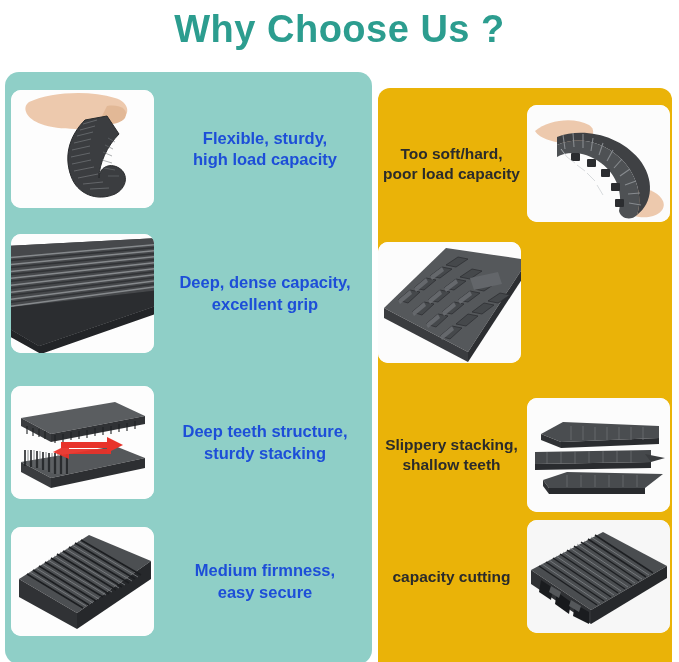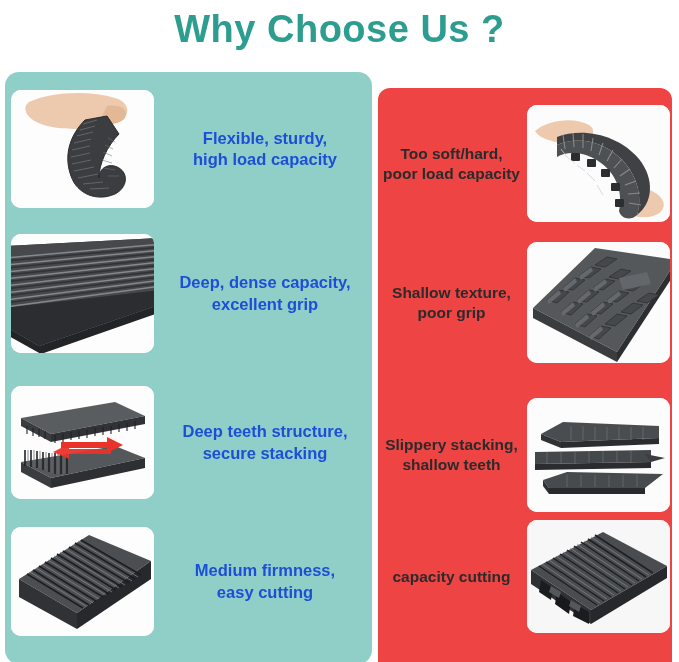--- a/index.html
+++ b/index.html
@@ -41,21 +41,21 @@
     width: 367px;
     height: 592px;
     background: #8fcfc7;
     border-radius: 14px;
   }
   .panel-con {
     left: 378px;
     top: 88px;
     width: 294px;
     height: 574px;
-    background: #ef4444;
+    background: #eab308;
     border-radius: 12px 12px 0 0;
   }
 
   
   .row {
     position: absolute;
     display: flex;
     align-items: center;
   }
   .row-pro { left: 0px; width: 367px; }
@@ -223,21 +223,21 @@
             <path d="M47 67 L47 88"></path>
           <path d="M53 68 L53 88"></path>
         </g>
 
         <path d="M50 56 L96 56 L96 51 L112 59 L96 67 L96 62 L50 62 Z" fill="#e8332a"></path>
         <path d="M100 68 L58 68 L58 73 L42 66 L58 58 L58 63 L100 63 Z" fill="#e8332a" opacity="0.95"></path>
       </svg>
     </div>
     <div class="caption caption-pro">
       <div>Deep teeth structure,</div>
-      <div>secure stacking</div>
+      <div>sturdy stacking</div>
     </div>
   </div>
 
   <div class="row row-pro" style="top:455px; height:109px;justify-content:flex-end;">
     <div class="img-card pro" style="margin-left:6px; height:109px;">
       <svg class="art-svg" viewBox="0 0 143 109" preserveAspectRatio="xMidYMid slice">
         <rect width="143" height="109" fill="#fdfdfd"></rect>
         <path d="M8 52 L78 8 L140 34 L66 86 Z" fill="#4c4f52"></path>
         <path d="M8 52 L66 86 L66 102 L8 70 Z" fill="#303235"></path>
         <path d="M66 86 L140 34 L140 52 L66 102 Z" fill="#26282b"></path>
@@ -261,21 +261,21 @@
             <path d="M43 29 L101 65"></path>
             <path d="M49 25 L108 61"></path>
           <path d="M55 22 L114 58"></path>
             <path d="M61 18 L121 54"></path>
             <path d="M67 14 L127 50"></path>
         </g>
       </svg>
     </div>
     <div class="caption caption-pro">
       <div>Medium firmness,</div>
-      <div>easy cutting</div>
+      <div>easy secure</div>
     </div>
   </div>
 </div>
 
 <div class="panel panel-con">
 
   <div class="row row-con" style="top:17px; height:117px;">
     <div class="caption caption-con">
       <div>Too soft/hard,</div>
       <div>poor load capacity</div>
@@ -316,24 +316,20 @@
             <path d="M40 52 L48 58"></path>
             <path d="M50 60 L58 66"></path>
           <path d="M60 68 L68 76"></path>
             <path d="M70 80 L76 90"></path>
         </g>
       </svg>
     </div>
   </div>
 
   <div class="row row-con" style="top:154px; height:121px;">
-    <div class="caption caption-con">
-      <div>Shallow texture,</div>
-      <div>poor grip</div>
-    </div>
     <div class="img-card con" style="margin-right:2px; height:121px;">
       <svg class="art-svg" viewBox="0 0 143 121" preserveAspectRatio="xMidYMid slice">
         <rect width="143" height="121" fill="#fcfcfc"></rect>
         <path d="M6 66 L68 6 L150 18 L90 110 Z" fill="#55585b"></path>
         <path d="M6 66 L90 110 L90 120 L6 76 Z" fill="#3a3c3f"></path>
         <path d="M90 110 L150 18 L150 28 L90 120 Z" fill="#2c2e31"></path>
         <g fill="#45484b" stroke="#2e3033" stroke-width="0.8">
           <path d="M20 58 L32 48 L42 50 L30 61 Z"></path>
             <path d="M36 46 L48 36 L58 38 L46 48 Z"></path>
           <path d="M52 34 L64 25 L74 27 L62 36 Z"></path>

